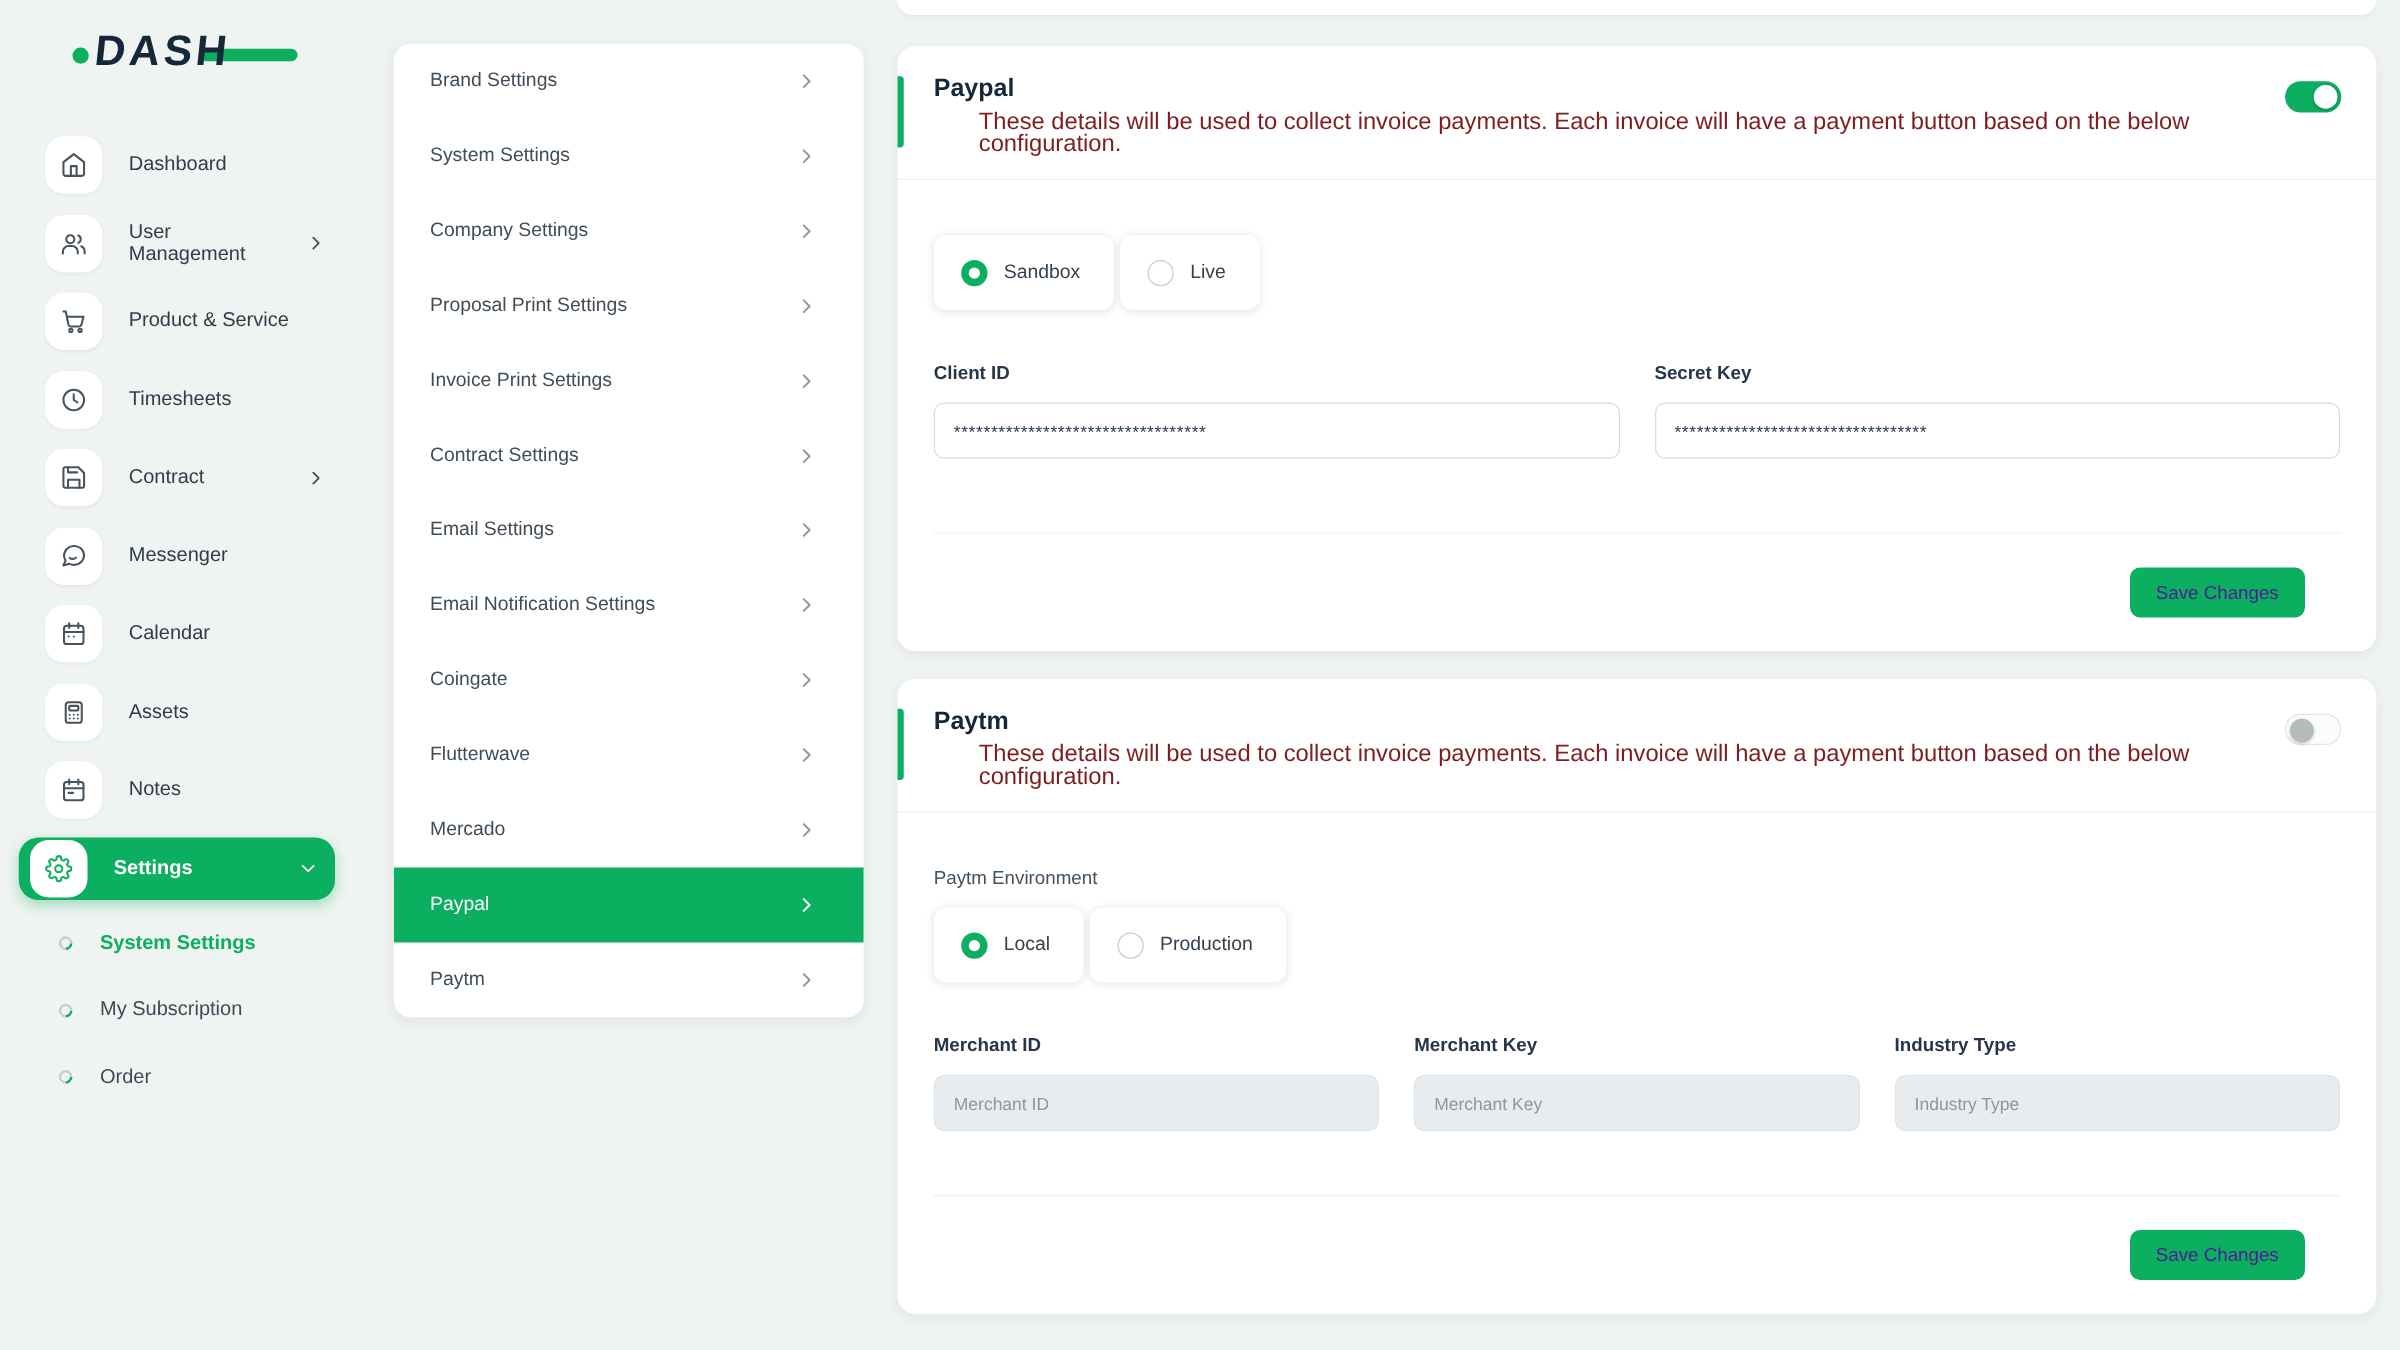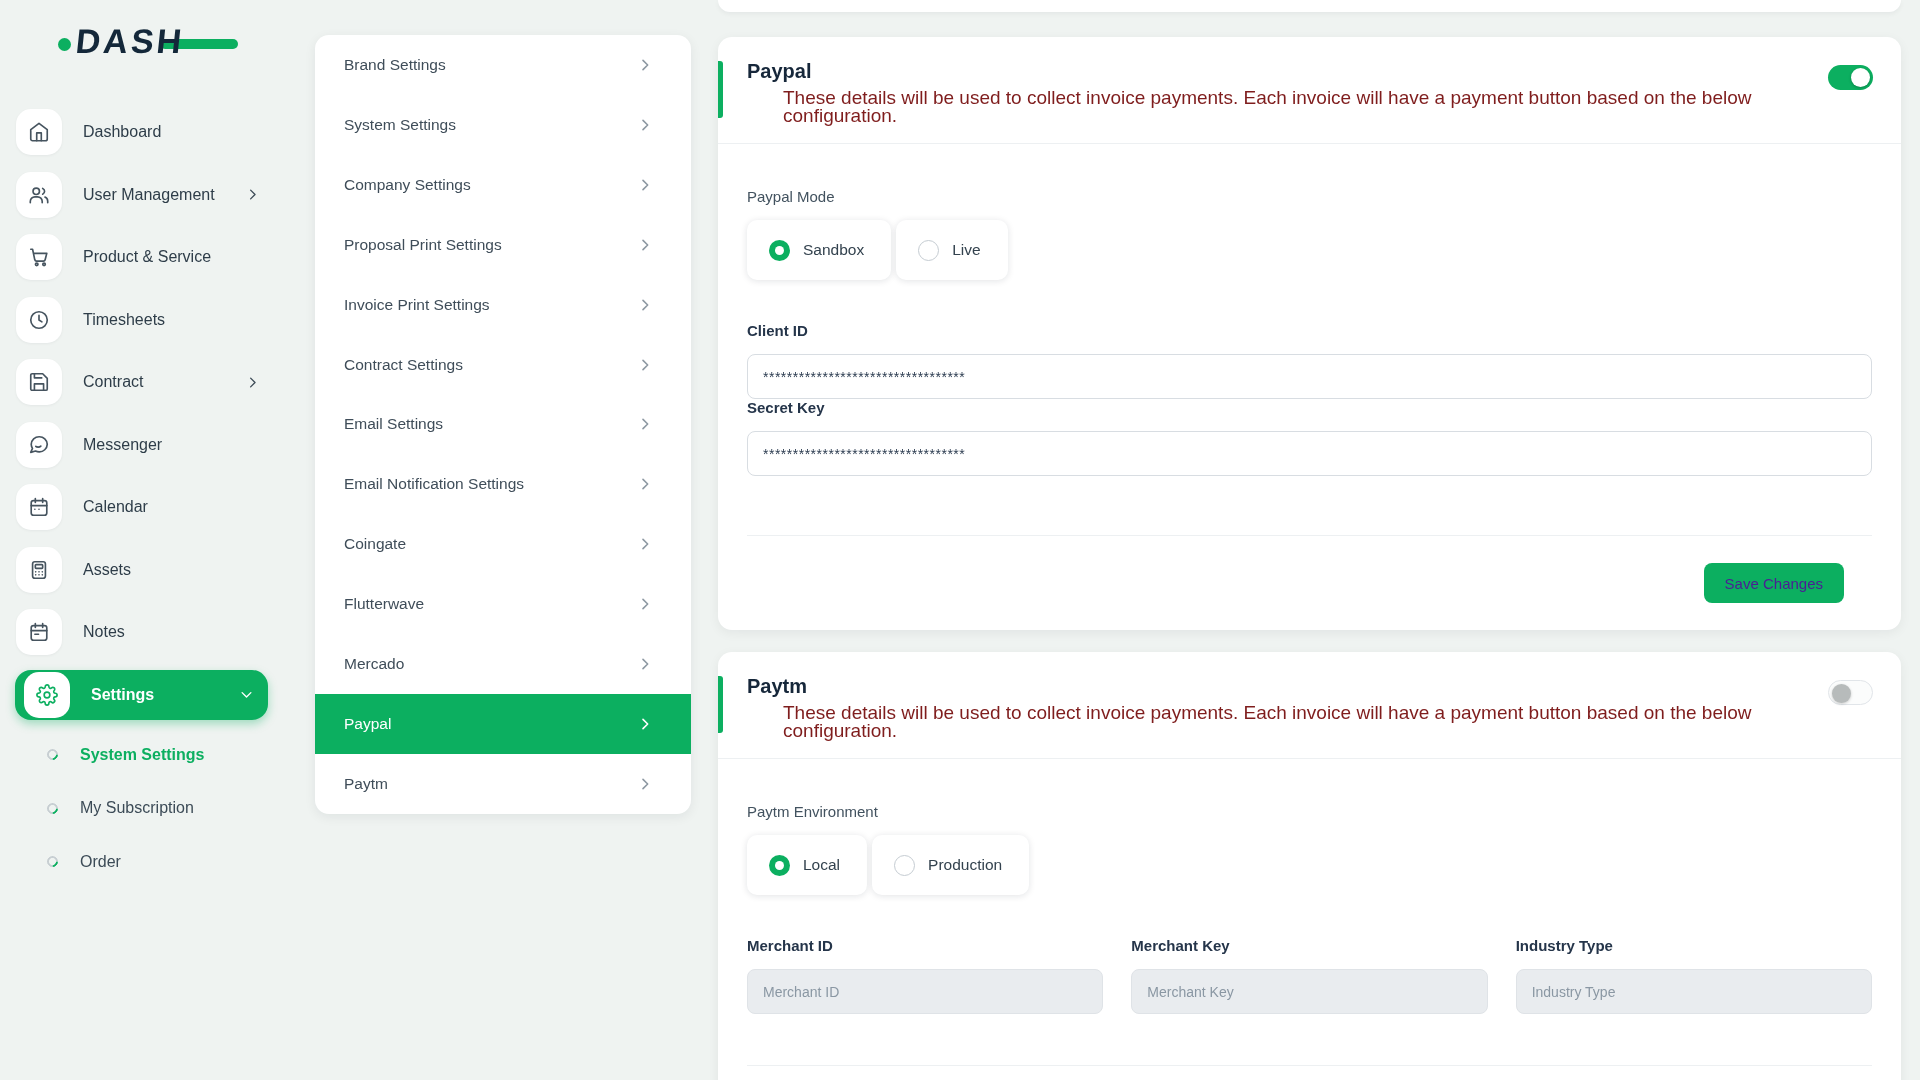--- a/index.html
+++ b/index.html
@@ -10,21 +10,21 @@
   }
 
   
   .sidebar { position:absolute; left:0; top:0; width:290px; height:1080px; }
   .logo { position:absolute; left:58px; top:22px; width:170px; height:42px; }
   .logo-dot { position:absolute; left:0; top:16px; width:13px; height:13px; border-radius:50%; background:#0caf60; }
   .logo-dash { position:absolute; right:-10px; top:17px; width:78px; height:10px; border-radius:6px; background:#0caf60; z-index:0; }
   .logo-text { position:absolute; left:18px; top:0; z-index:1; font-size:34px; font-weight:900; letter-spacing:3px; color:#14283a; transform:skewX(-6deg); }
 
   .nav { position:absolute; left:0; top:101px; width:290px; display:flex; flex-direction:column; }
-  .nav-item { height:62.5px; display:flex; align-items:center; gap:21px; padding-left:16px; cursor:pointer; }
+  .nav-item { height:62.5px; display:flex; align-items:center; gap:21px; padding-left:36px; cursor:pointer; }
   .icon-box { width:46px; height:46px; border-radius:15px; background:#fff; display:flex; align-items:center; justify-content:center; color:#46545f; box-shadow:0 1px 3px rgba(16,24,40,.05); flex:none; }
   .icon-box svg { width:22px; height:22px; }
   .nav-label { font-size:16px; color:#2e3d49; }
   .nav-chevron { margin-left:auto; margin-right:30px; color:#3e4c58; display:flex; }
   .nav-chevron svg { width:15px; height:15px; }
   .nav-item.active { height:50px; margin:6px 22px 6.5px 15px; padding-left:9px; border-radius:16px; background:#0caf60; box-shadow:0 4px 10px rgba(12,175,96,.35); }
   .nav-item.active .nav-label { color:#fff; font-weight:700; }
   .nav-item.active .icon-box { color:#0caf60; box-shadow:none; }
   .nav-item.active .nav-chevron { color:#fff; margin-right:14px; }
 
@@ -64,21 +64,21 @@
   .group-label { font-size:15px; color:#42525f; margin-bottom:15px; }
   .radio-row { display:flex; gap:5px; }
   .radio-box { background:#fff; border-radius:10px; height:60px; padding:0 27px 0 22px; display:flex; align-items:center; gap:13px; box-shadow:0 1px 7px rgba(16,24,40,.12); cursor:pointer; }
   .radio-box .rb-label { font-size:15.5px; color:#33424e; }
   .radio { width:21px; height:21px; border-radius:50%; position:relative; flex:none; }
   .radio.checked { background:#0caf60; }
   .radio.checked::after { content:""; position:absolute; left:6px; top:6px; width:9px; height:9px; border-radius:50%; background:#fff; }
   .radio.unchecked { background:#fff; border:1.5px solid #c5ccd2; }
 
   .fields { margin-top:42px; display:grid; column-gap:28px; }
-  .fields.two { grid-template-columns:1fr; }
+  .fields.two { grid-template-columns:1fr 1fr; }
   .fields.three { grid-template-columns:1fr 1fr 1fr; }
   .field-label { font-size:15px; font-weight:700; color:#25354a; margin-bottom:15px; }
   .field input { width:100%; height:45px; border:1px solid #d8dde2; border-radius:8px; padding:0 15px; font-size:14px; letter-spacing:.5px; color:#2c3c50; background:#fff; outline:none; font-family:inherit; }
   .field input:disabled, .field input[readonly].gray { background:#e9ecef; border-color:#dfe3e7; color:#8a97a3; }
   .field input::placeholder { color:#8a97a3; letter-spacing:0; }
 
   .card-foot { border-top:1px solid #edf0f2; padding:27px 28px; display:flex; justify-content:flex-end; }
   .paypal .card-foot { margin-top:59px; }
   .paytm  .card-foot { margin-top:51px; }
   .save-btn { height:40px; padding:0 21px; border:none; border-radius:8px; background:#0caf60; color:#4c1d95; font-size:15px; font-family:inherit; cursor:pointer; }
@@ -350,21 +350,20 @@
         <span class="accent"></span>
         <div>
           <div class="card-title">Paypal</div>
           <div class="card-desc">These details will be used to collect invoice payments. Each invoice will have a payment button based on the below configuration.</div>
         </div>
         <div class="toggle on">
             <div class="knob"></div>
           </div>
       </div>
       <div class="card-body">
-        <div class="group-label">Paypal Mode</div>
         <div class="radio-row">
           <div class="radio-box">
             <span class="radio checked"></span>
             <span class="rb-label">Sandbox</span>
           </div>
           <div class="radio-box">
             <span class="radio unchecked"></span>
             <span class="rb-label">Live</span>
           </div>
         </div>

